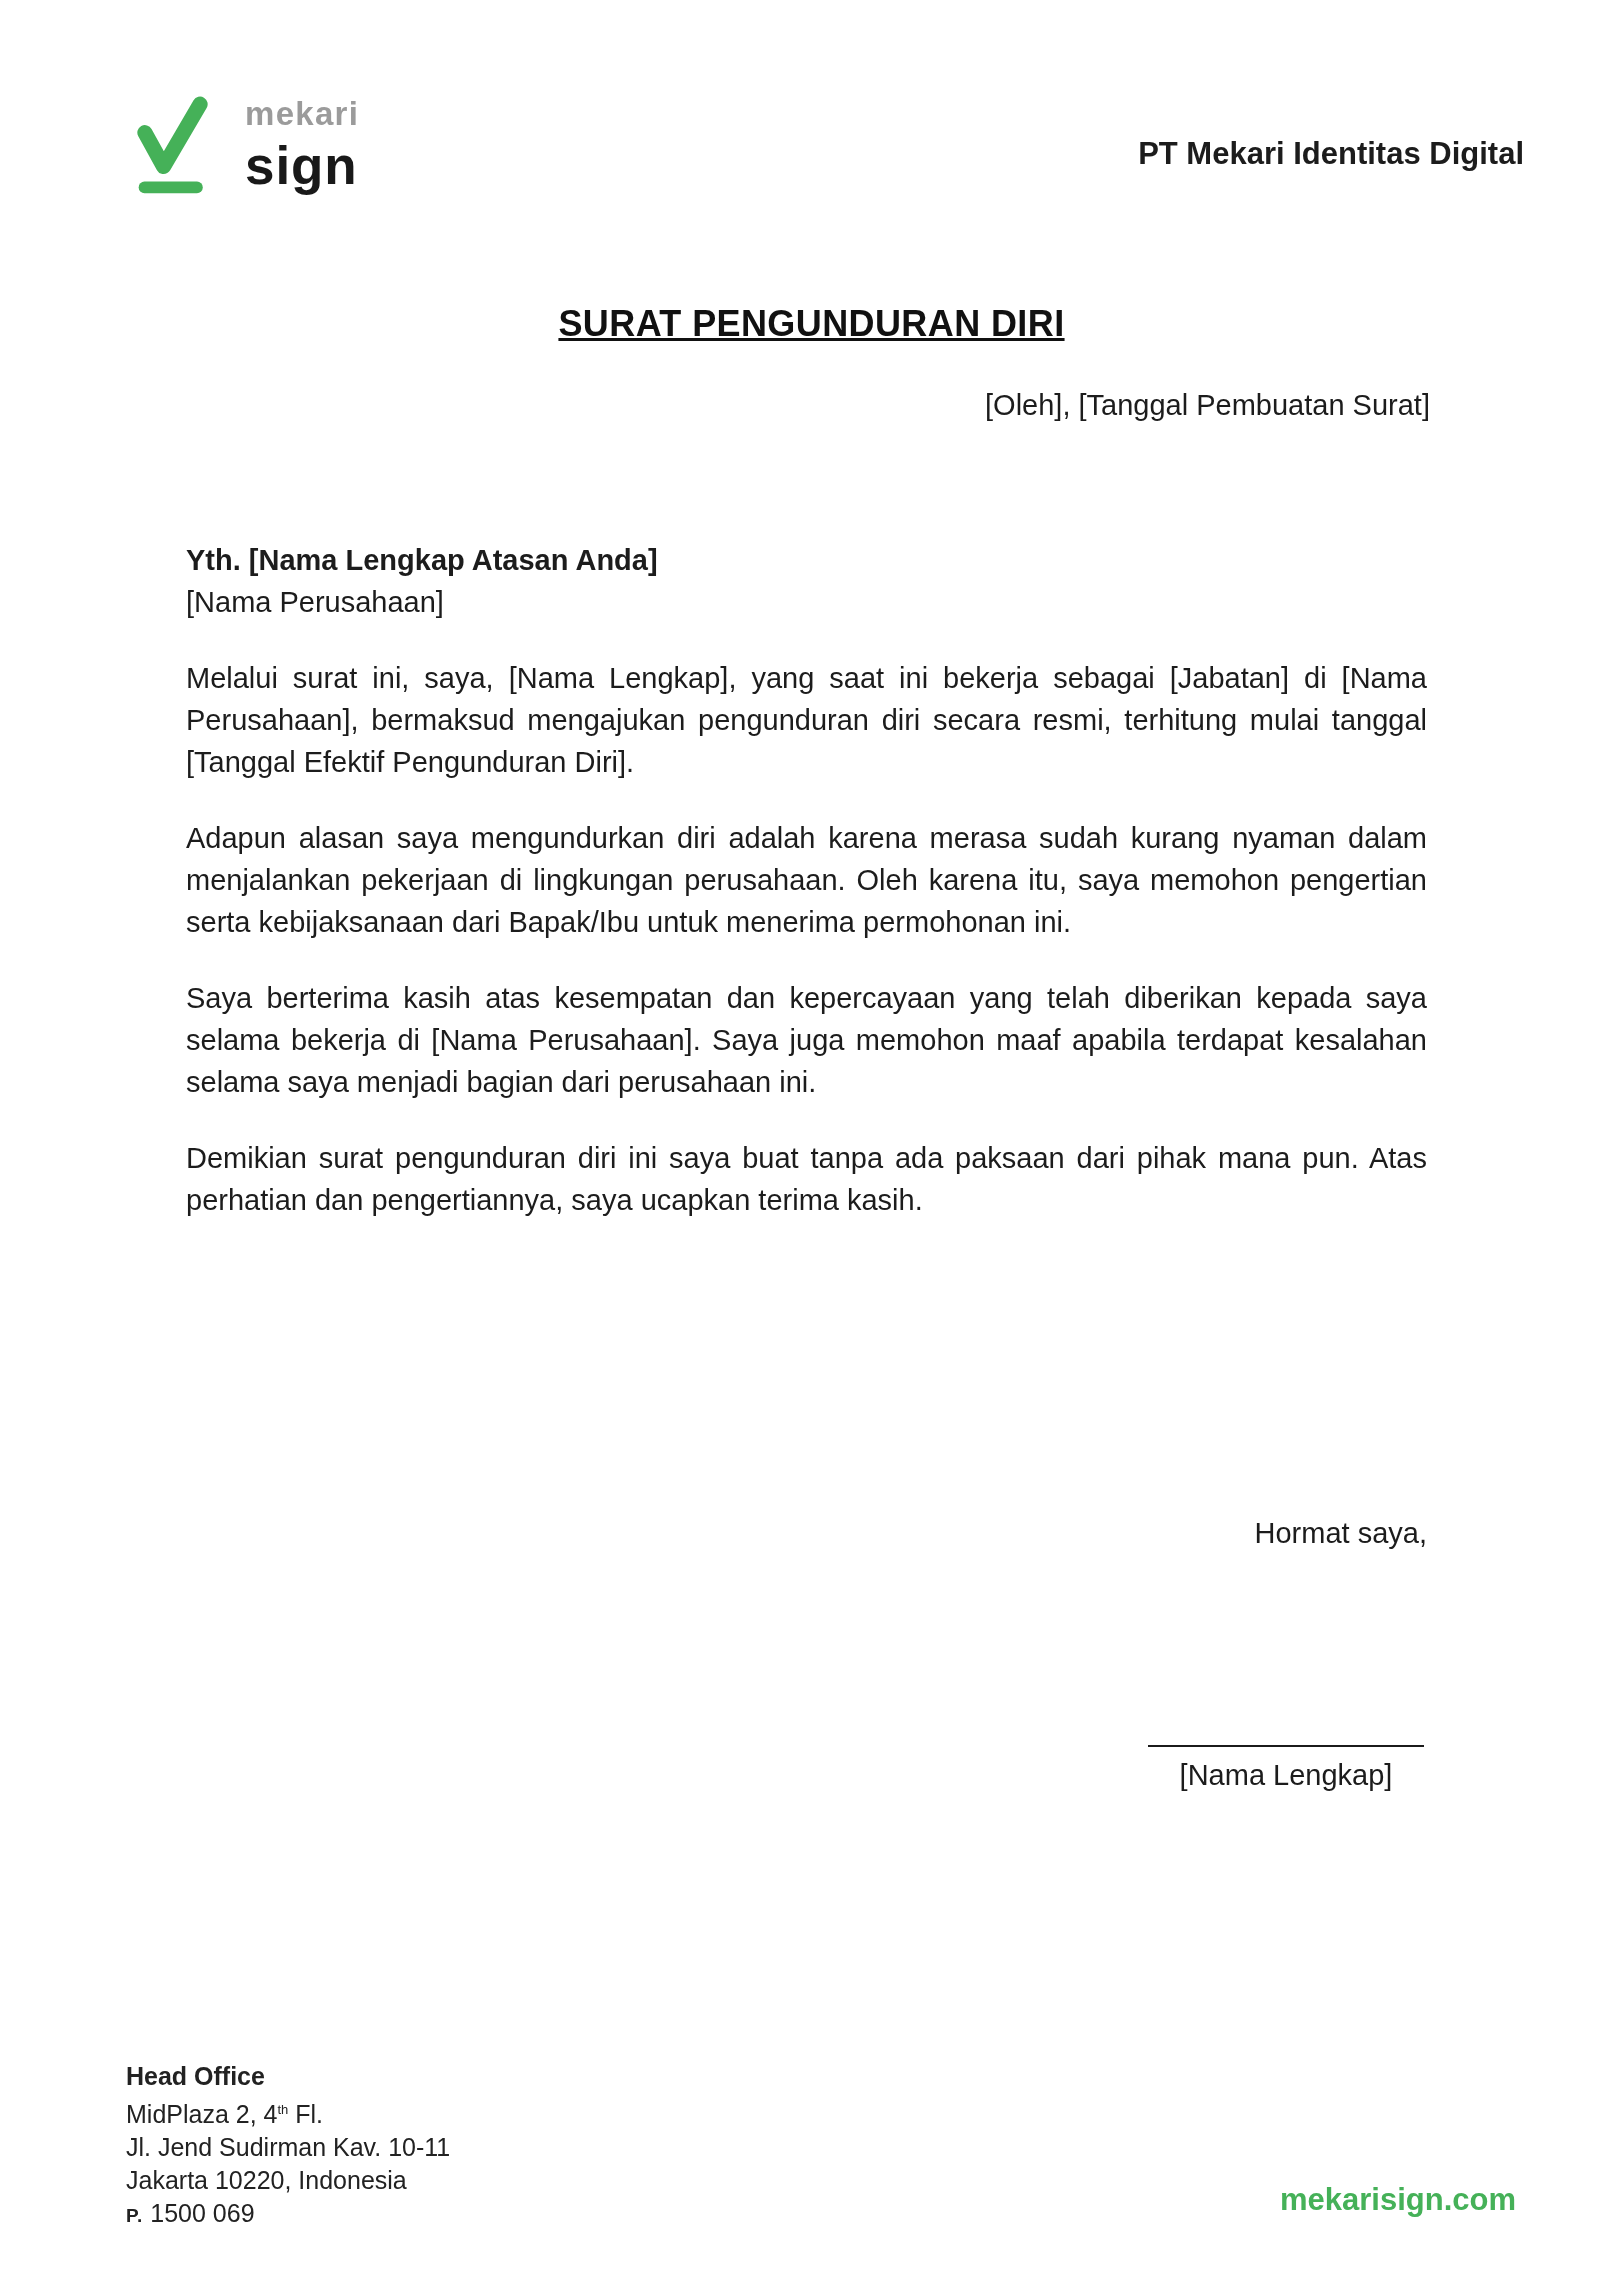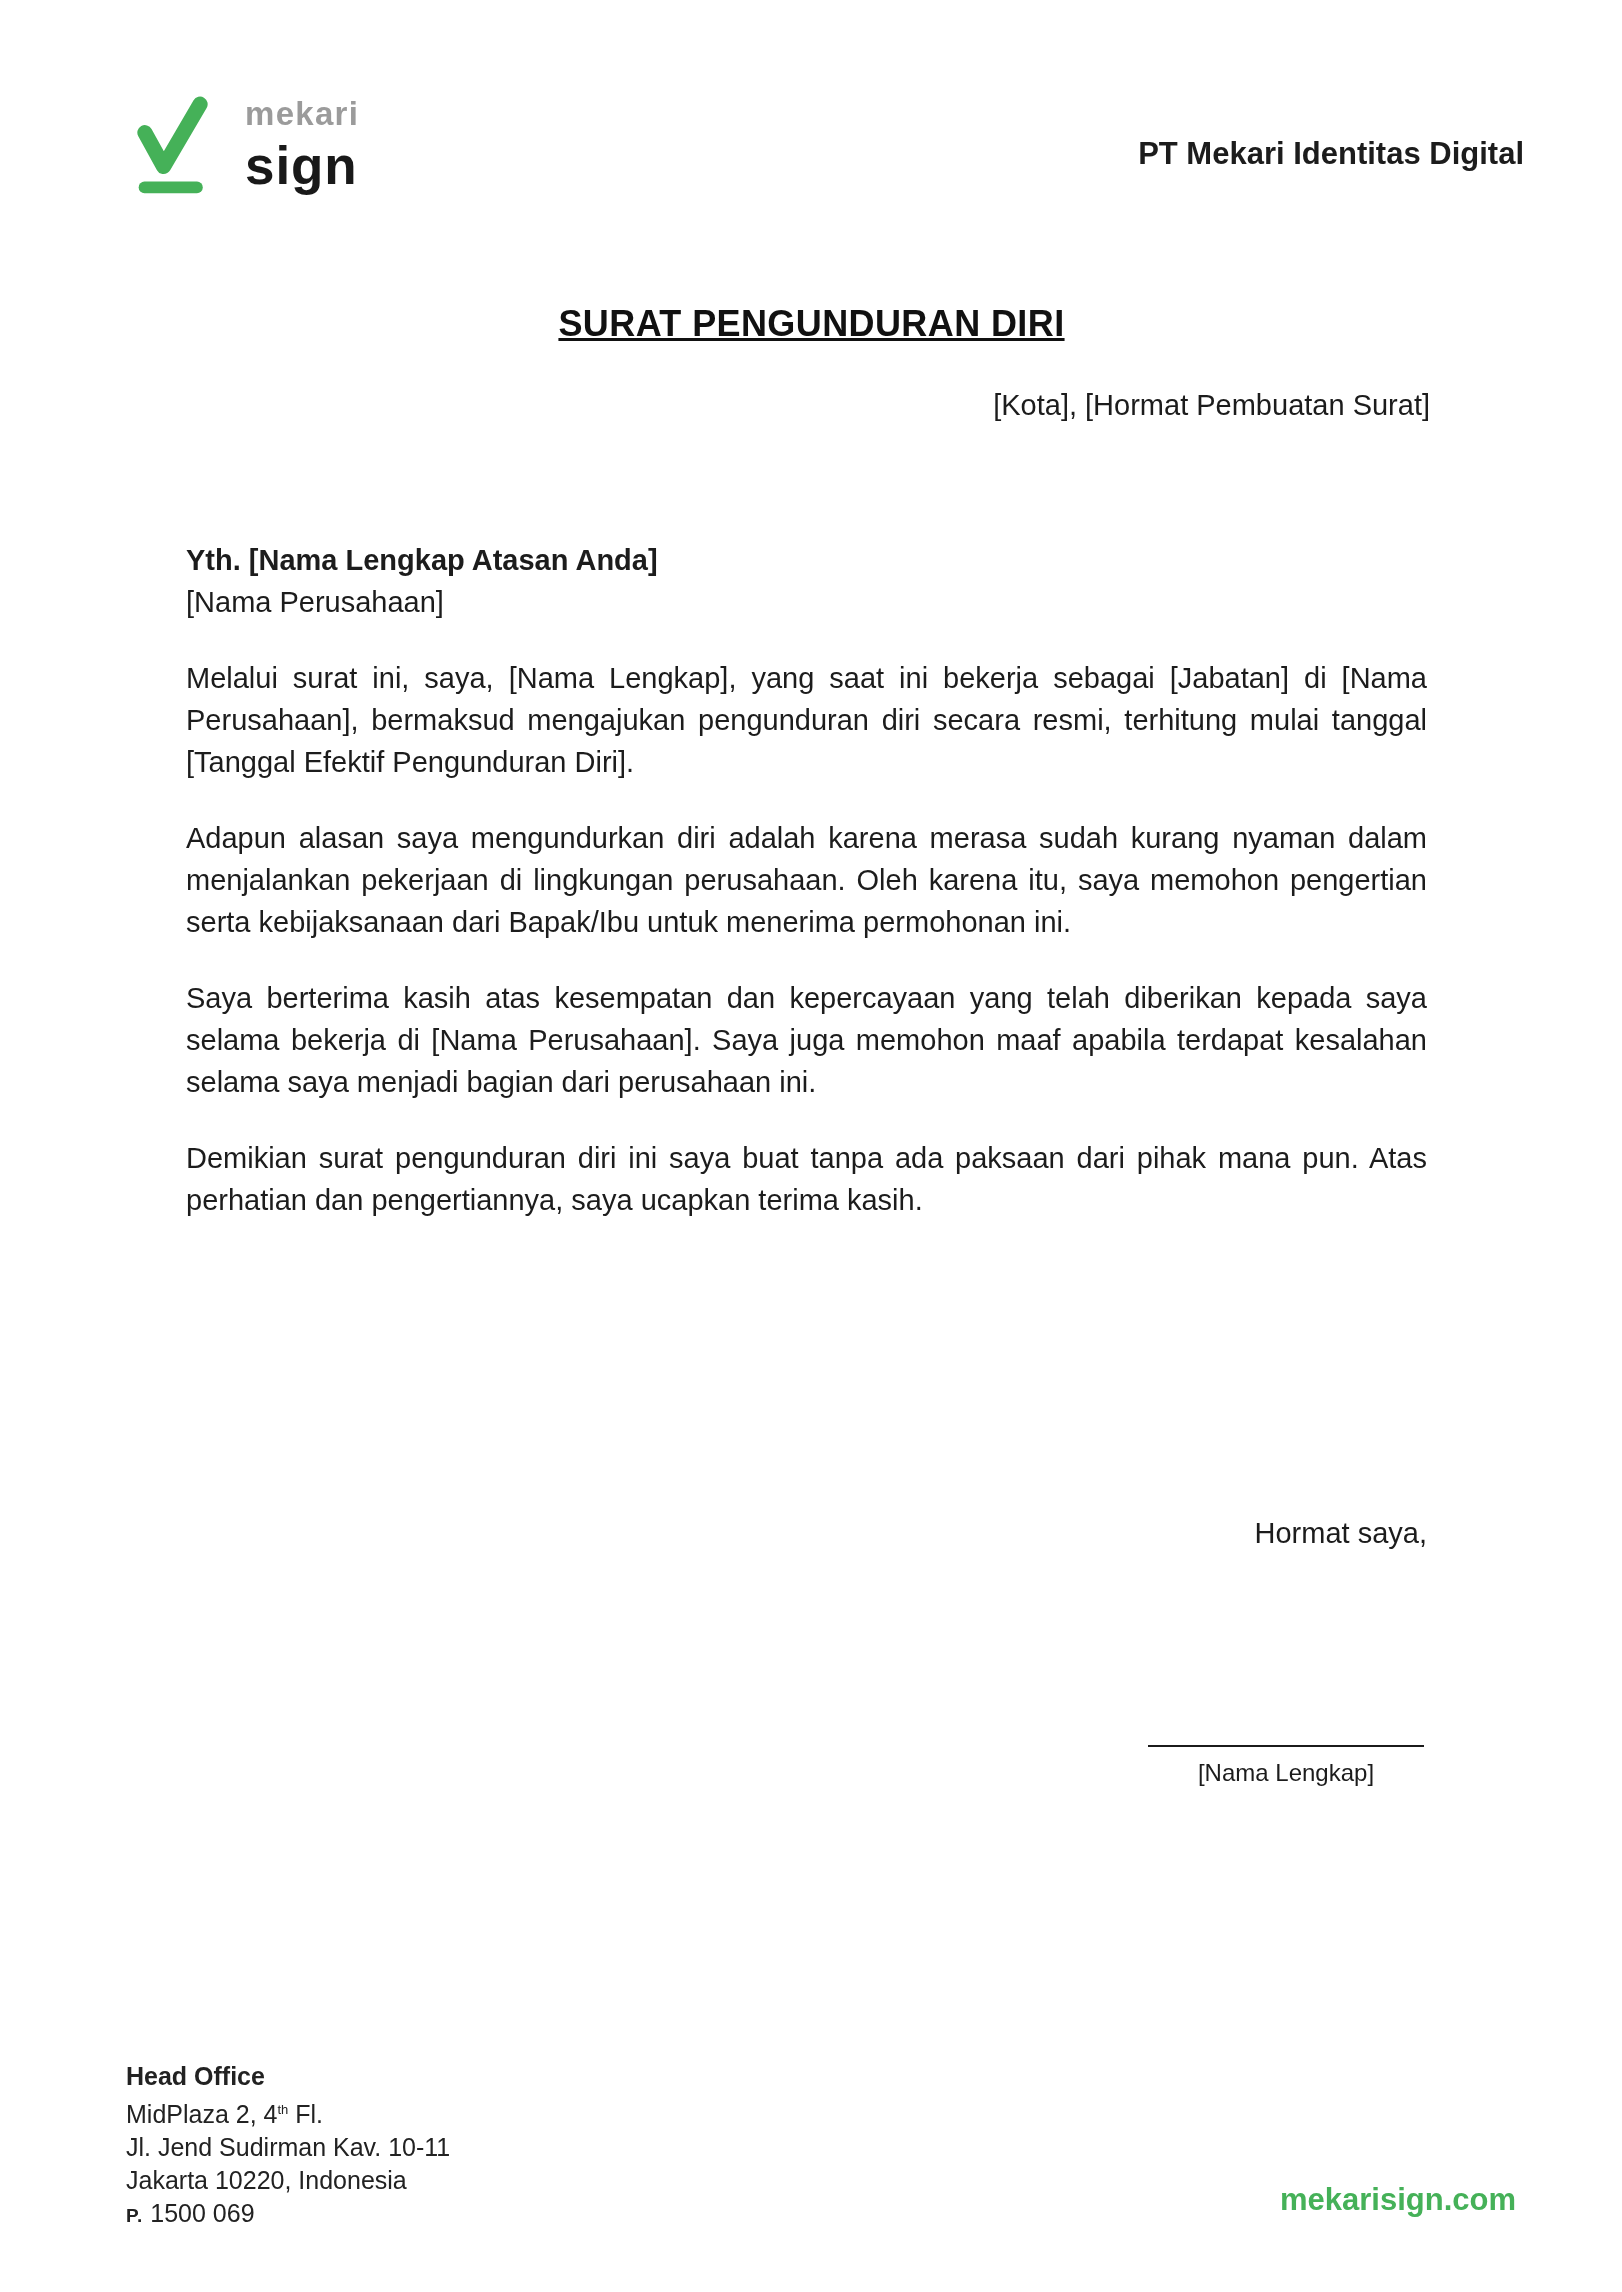--- a/index.html
+++ b/index.html
@@ -98,21 +98,21 @@
     width: 276px;
     text-align: center;
   }
   .signature-line {
     border-top: 2.7px solid #1b1b1b;
     width: 100%;
     height: 0;
   }
   .signer-name {
     margin-top: 11.6px;
-    font-size: 24px;
+    font-size: 29px;
   }
 
   
   .footer-left {
     position: absolute;
     left: 126px;
     top: 2060px;
     font-size: 25px;
     line-height: 33px;
     color: #222;
@@ -146,21 +146,21 @@
     <div class="logo-text">
       <span class="logo-mekari">mekari</span>
       <span class="logo-sign">sign</span>
     </div>
   </div>
 
   <div class="company-name">PT Mekari Identitas Digital</div>
 
   <h1 class="letter-title">SURAT PENGUNDURAN DIRI</h1>
 
-  <div class="date-line">[Kota], [Hormat Pembuatan Surat]</div>
+  <div class="date-line">[Oleh], [Tanggal Pembuatan Surat]</div>
 
   <div class="letter-body">
     <div class="recipient-name">Yth. [Nama Lengkap Atasan Anda]</div>
     <div class="recipient-company">[Nama Perusahaan]</div>
 
 
     <p class="para">Melalui surat ini, saya, [Nama Lengkap], yang saat ini bekerja sebagai [Jabatan] di [Nama Perusahaan], bermaksud mengajukan pengunduran diri secara resmi, terhitung mulai tanggal [Tanggal Efektif Pengunduran Diri].</p>
     <p class="para">Adapun alasan saya mengundurkan diri adalah karena merasa sudah kurang nyaman dalam menjalankan pekerjaan di lingkungan perusahaan. Oleh karena itu, saya memohon pengertian serta kebijaksanaan dari Bapak/Ibu untuk menerima permohonan ini.</p>
     <p class="para">Saya berterima kasih atas kesempatan dan kepercayaan yang telah diberikan kepada saya selama bekerja di [Nama Perusahaan]. Saya juga memohon maaf apabila terdapat kesalahan selama saya menjadi bagian dari perusahaan ini.</p>
     <p class="para">Demikian surat pengunduran diri ini saya buat tanpa ada paksaan dari pihak mana pun. Atas perhatian dan pengertiannya, saya ucapkan terima kasih.</p>

